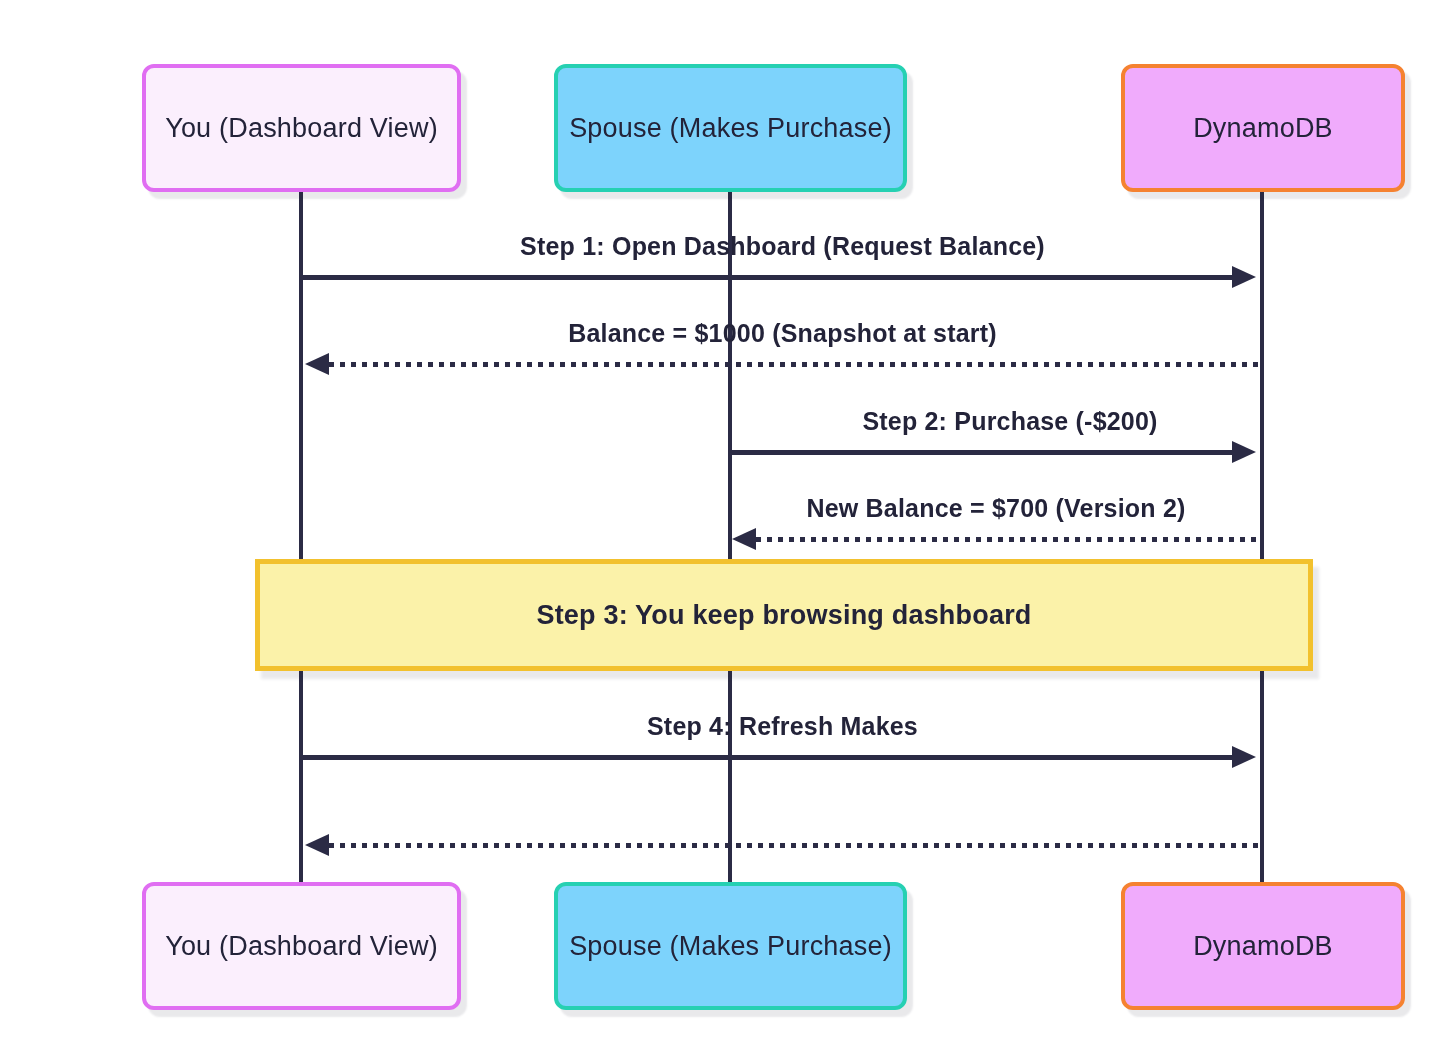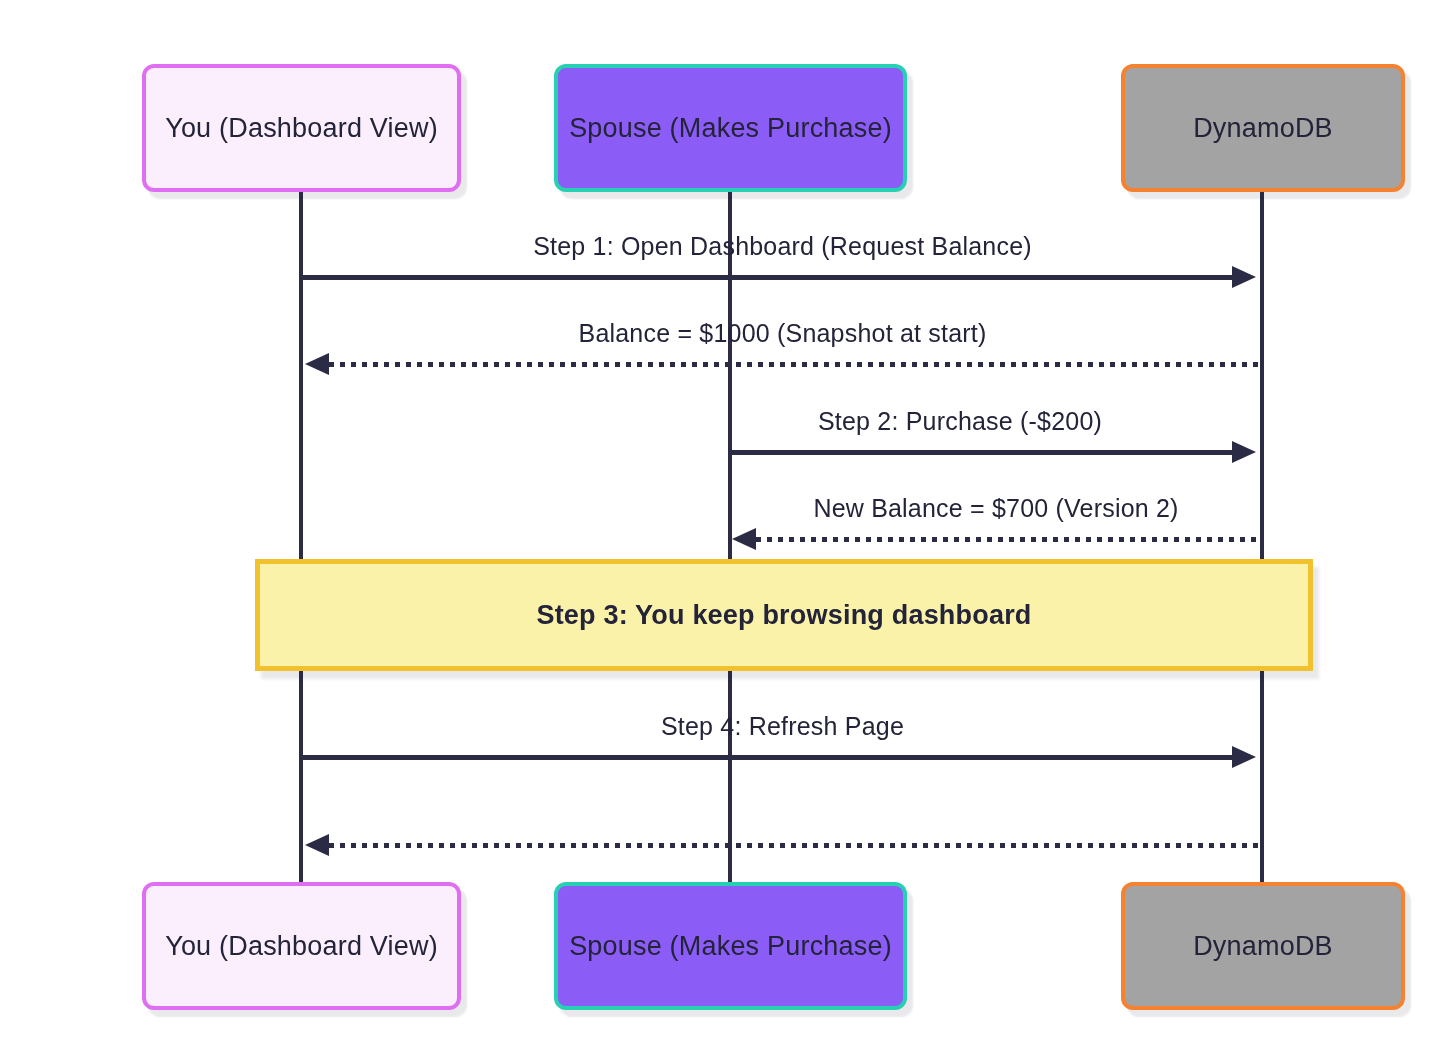--- a/index.html
+++ b/index.html
@@ -37,30 +37,31 @@
     display:flex;
     align-items:center;
     justify-content:center;
     font-size:27px;
     letter-spacing:0.2px;
     z-index:3;
     box-shadow:6px 7px 2px rgba(40,40,60,0.10);
     white-space:nowrap;
   }
   .actor-you{ border-color:#e06ef2; background:#fbeffd; }
-  .actor-spouse{ border-color:#26d0b2; background:#8b5cf6; }
-  .actor-db{ border-color:#f58231; background:#a3a3a3; }
+  .actor-spouse{ border-color:#26d0b2; background:#7dd3fc; }
+  .actor-db{ border-color:#f58231; background:#f0abfc; }
   
   .msg-label{
     position:absolute;
     font-size:25px;
     text-align:center;
     white-space:nowrap;
     z-index:2;
     letter-spacing:0.2px;
+    font-weight:bold;
   }
   .msg-line{
     position:absolute;
     height:5px;
     z-index:2;
   }
   .msg-line.solid{ background:var(--line); }
   .msg-line.dotted{
     background:repeating-linear-gradient(90deg,var(--line) 0 5px,transparent 5px 11px);
   }
@@ -106,33 +107,33 @@
   <div class="actor-box actor-db" style="left:1073px; top:16px; width:284px;">DynamoDB</div>
 
   <div class="msg-label" style="left:255px; top:184px; width:959px;">Step 1: Open Dashboard (Request Balance)</div>
   <div class="msg-line solid" style="left:255px; top:227px; width:931px;"></div>
   <div class="arrowhead right" style="left:1184px; top:218px;"></div>
 
   <div class="msg-label" style="left:255px; top:271px; width:959px;">Balance = $1000 (Snapshot at start)</div>
   <div class="msg-line dotted" style="left:281px; top:314px; width:933px;"></div>
   <div class="arrowhead left" style="left:257px; top:305px;"></div>
 
-  <div class="msg-label" style="left:646px; top:359px; width:532px;">Step 2: Purchase (-$200)</div>
+  <div class="msg-label" style="left:696px; top:359px; width:532px;">Step 2: Purchase (-$200)</div>
   <div class="msg-line solid" style="left:682px; top:402px; width:504px;"></div>
   <div class="arrowhead right" style="left:1184px; top:393px;"></div>
 
   <div class="msg-label" style="left:682px; top:446px; width:532px;">New Balance = $700 (Version 2)</div>
   <div class="msg-line dotted" style="left:708px; top:489px; width:506px;"></div>
   <div class="arrowhead left" style="left:684px; top:480px;"></div>
 
   <div class="note-box">
     <div>Step 3: You keep browsing dashboard</div>
   </div>
 
-  <div class="msg-label" style="left:255px; top:664px; width:959px;">Step 4: Refresh Page</div>
+  <div class="msg-label" style="left:255px; top:664px; width:959px;">Step 4: Refresh Makes</div>
   <div class="msg-line solid" style="left:255px; top:707px; width:931px;"></div>
   <div class="arrowhead right" style="left:1184px; top:698px;"></div>
 
   <div class="msg-line dotted" style="left:281px; top:795px; width:933px;"></div>
   <div class="arrowhead left" style="left:257px; top:786px;"></div>
 
   <div class="actor-box actor-you" style="left:94px; top:834px; width:319px;">You (Dashboard View)</div>
   <div class="actor-box actor-spouse" style="left:506px; top:834px; width:353px;">Spouse (Makes Purchase)</div>
   <div class="actor-box actor-db" style="left:1073px; top:834px; width:284px;">DynamoDB</div>
 

